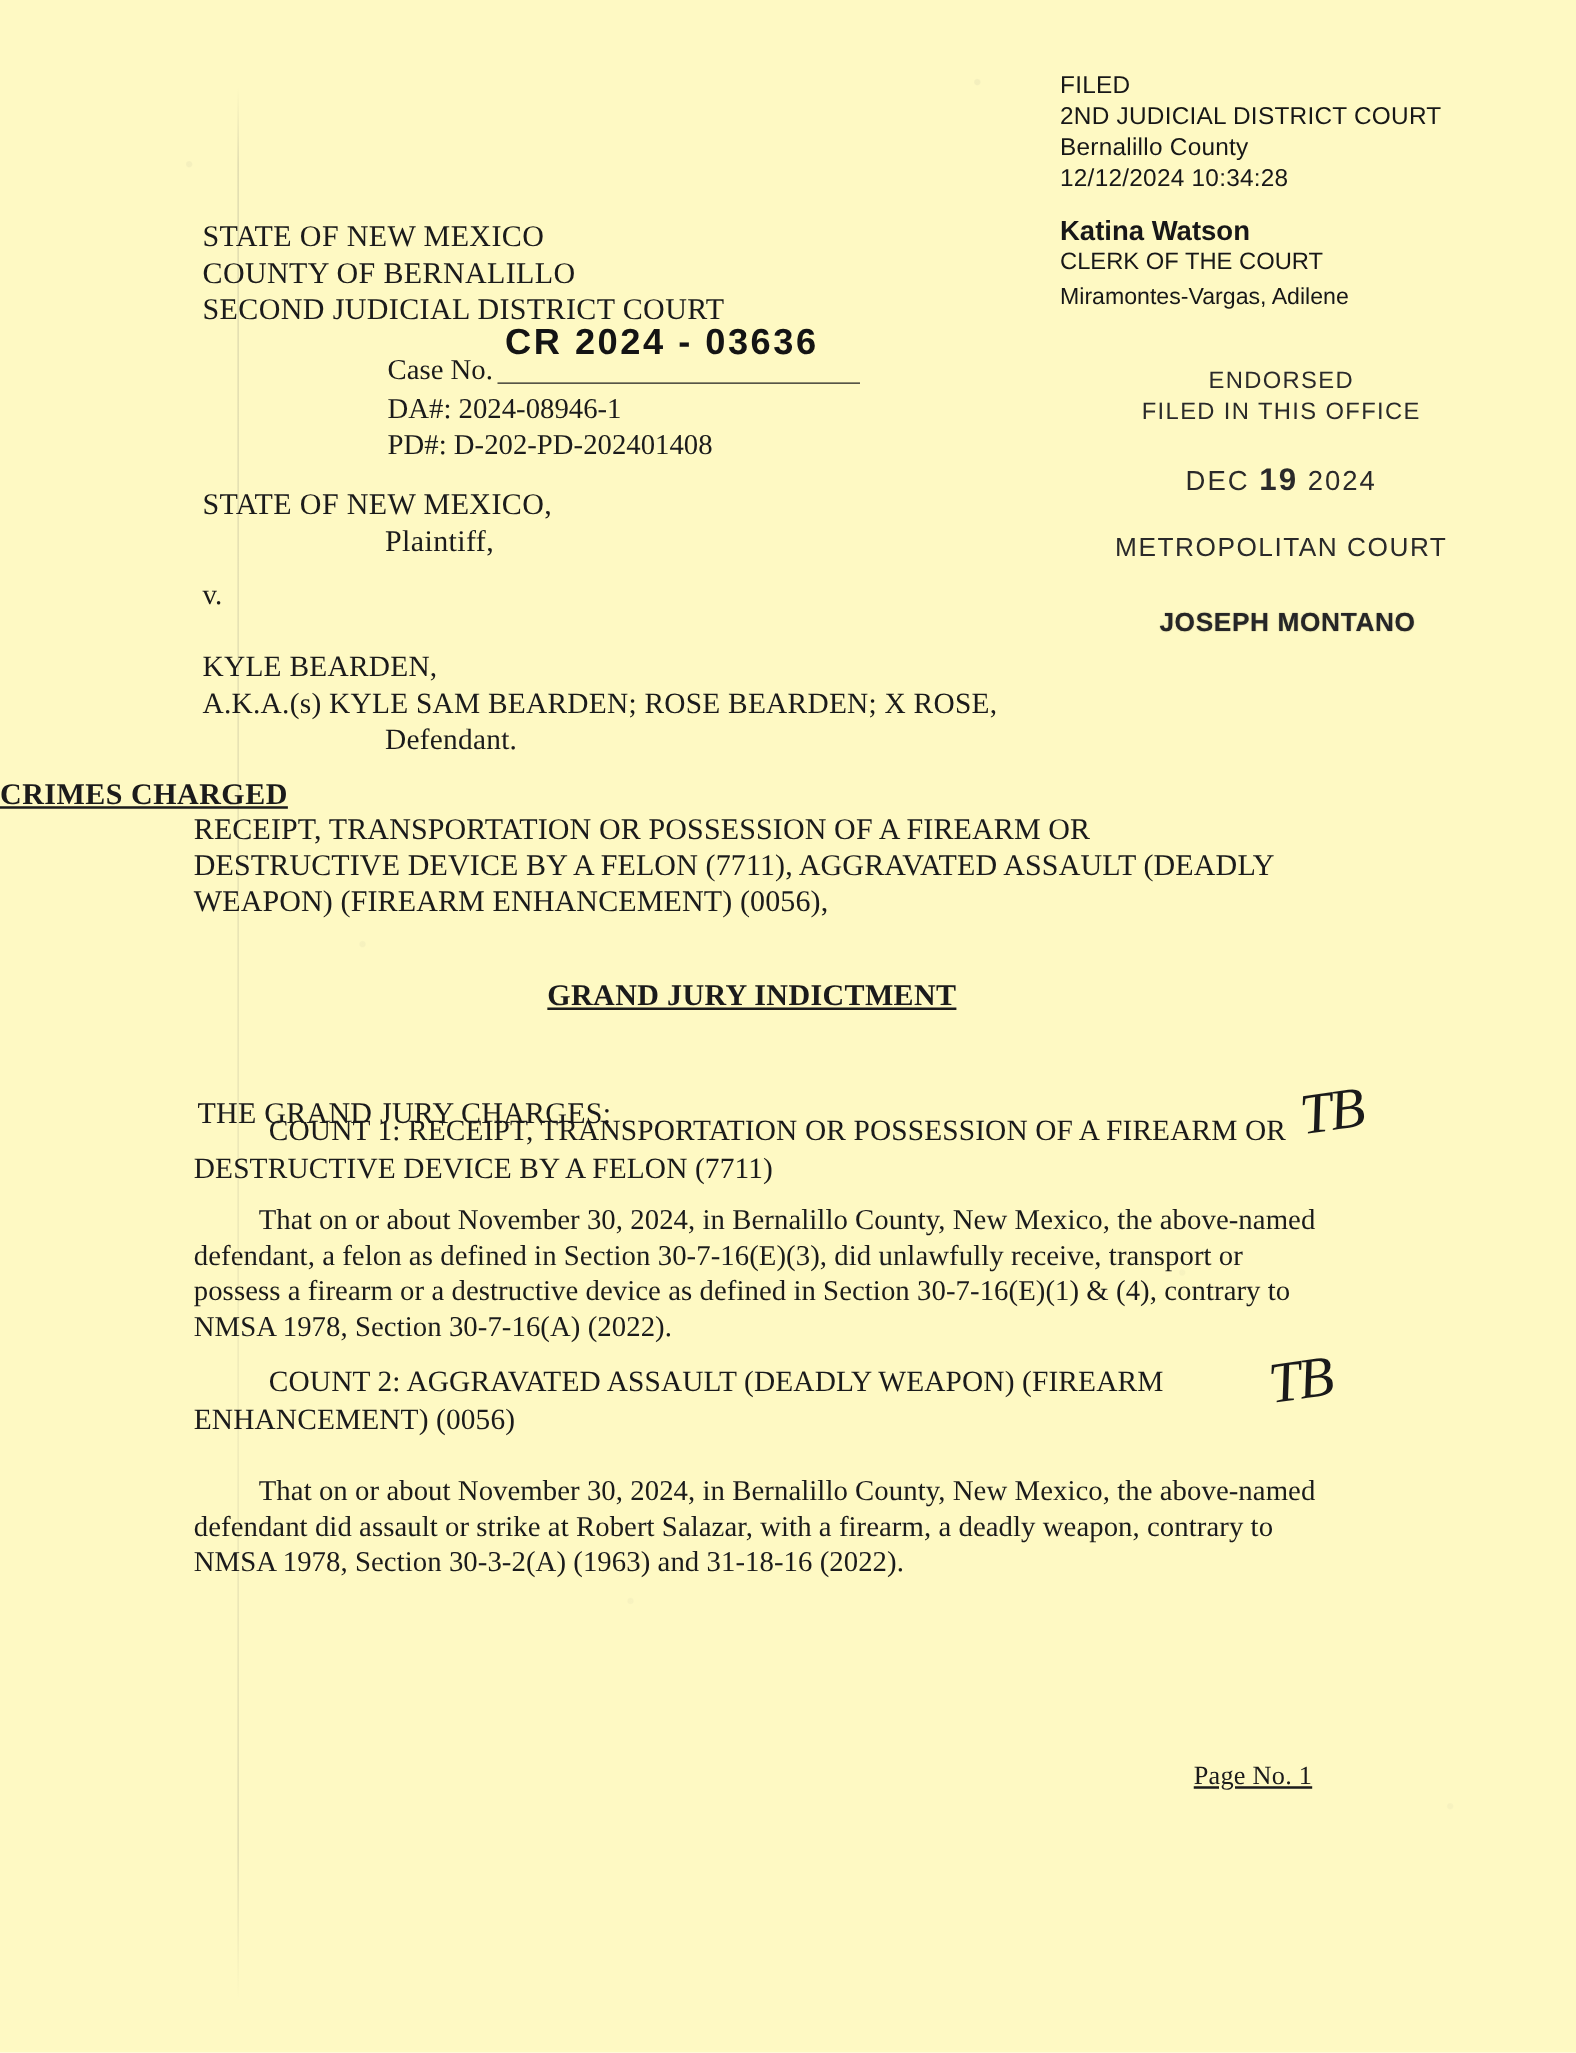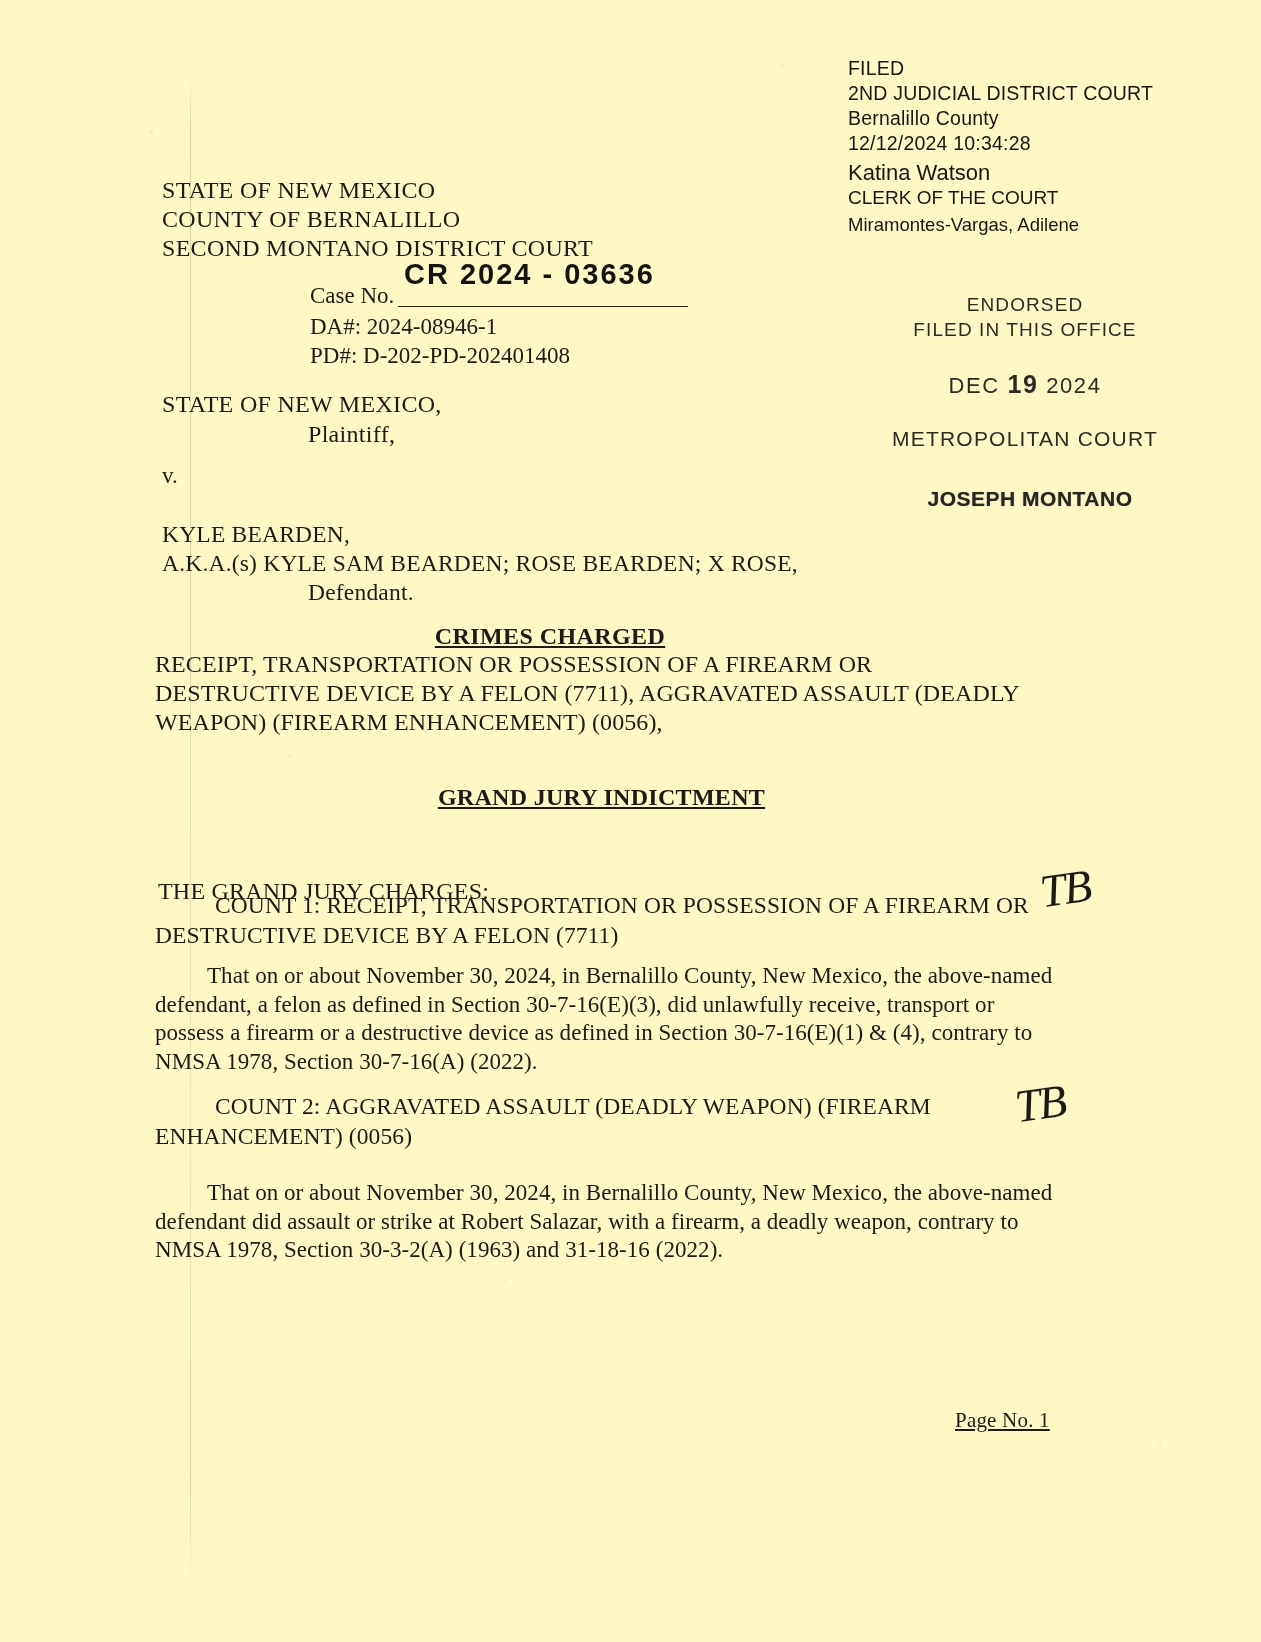--- a/index.html
+++ b/index.html
@@ -53,21 +53,21 @@
   
   .filed-block {
     position: absolute;
     left: 848px;
     top: 56px;
     width: 380px;
     font-family: "Liberation Sans", sans-serif;
     color: #171717;
   }
   .filed-line { font-size: 19.5px; line-height: 25px; letter-spacing: 0.2px; }
-  .filed-name { font-size: 22px; font-weight: 400; line-height: 26px; margin-top: 4px; }
+  .filed-name { font-size: 22px; font-weight: 700; line-height: 26px; margin-top: 16px; }
   .filed-clerk { font-size: 19px; line-height: 23px; }
   .filed-deputy { font-size: 18.5px; line-height: 25px; margin-top: 3px; }
 
   
   .endorsed {
     position: absolute;
     left: 860px;
     top: 292px;
     width: 330px;
     text-align: center;
@@ -171,21 +171,20 @@
     letter-spacing: 0.2px;
   }
   .defendant .indent { padding-left: 146px; }
 
   
   .crimes-heading {
     position: absolute;
     left: 0;
     top: 623px;
     width: 1100px;
-    text-align: center;
     font-size: 24px;
     font-weight: 700;
     text-decoration: underline;
     letter-spacing: 0.4px;
   }
   .crimes-body {
     position: absolute;
     left: 155px;
     top: 650px;
     width: 880px;
@@ -286,21 +285,21 @@
       <span class="big">19</span>
       <span>2024</span>
     </div>
     <div class="court">METROPOLITAN COURT</div>
   </div>
   <div class="endorsed-sig">JOSEPH MONTANO</div>
 
   <div class="caption">
     <div>STATE OF NEW MEXICO</div>
     <div>COUNTY OF BERNALILLO</div>
-    <div>SECOND MONTANO DISTRICT COURT</div>
+    <div>SECOND JUDICIAL DISTRICT COURT</div>
   </div>
 
   <div class="case-no-row">
     <span class="case-no-label">Case No.</span>
   </div>
   <div class="case-no-rule"></div>
   <div class="case-no-stamp">CR 2024 - 03636</div>
 
   <div class="da-line">
     <div>DA#: 2024-08946-1</div>

